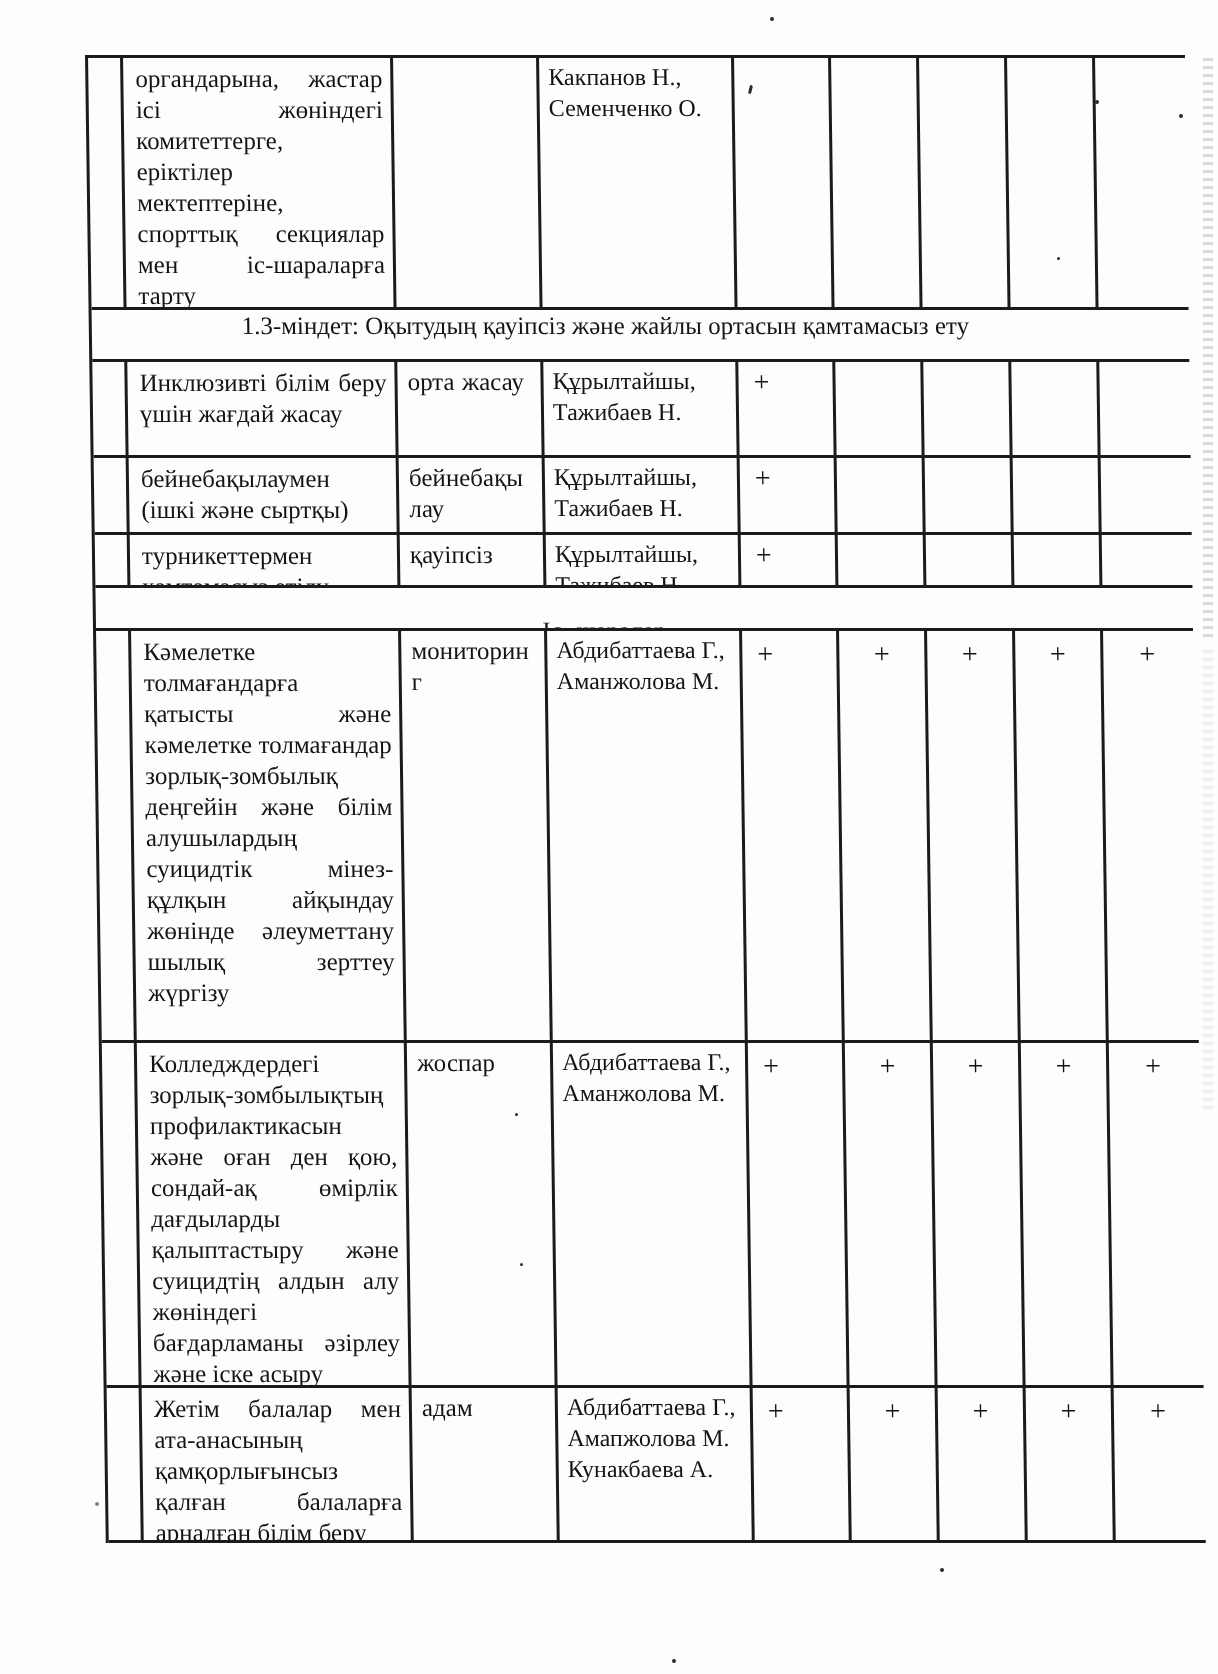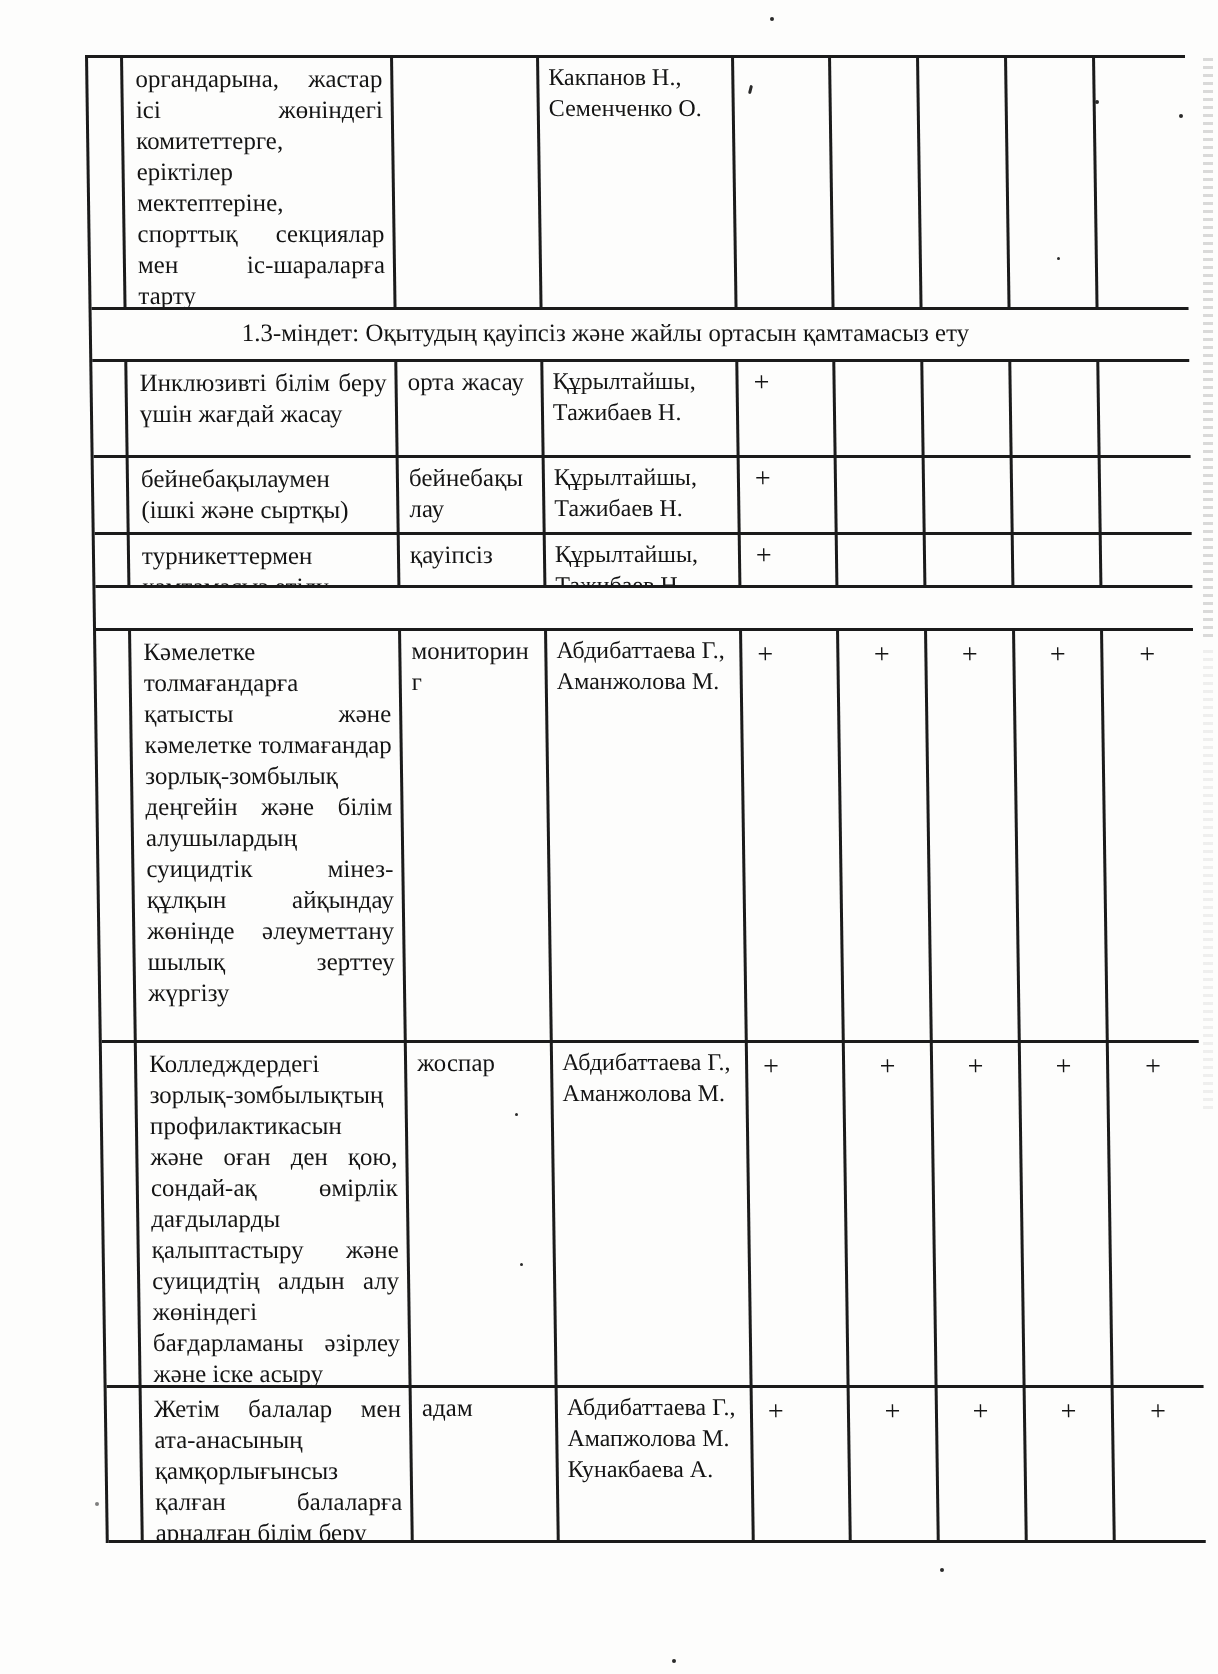--- a/index.html
+++ b/index.html
@@ -63,21 +63,20 @@
   .cell.mark.first{
     width:97px;
     text-align:left;
     padding-left:15px;
   }
   .cell.mark.last{border-right:none;}
   .row.section .cell{
     width:100%;
     border-right:none;
     text-align:center;
-    padding-top:7px;
   }
   .speck{
     position:absolute;
     background:#2a2a2a;
     border-radius:50%;
   }
   .tick{
     position:absolute;
     background:#2a2a2a;
     border-radius:2px;

